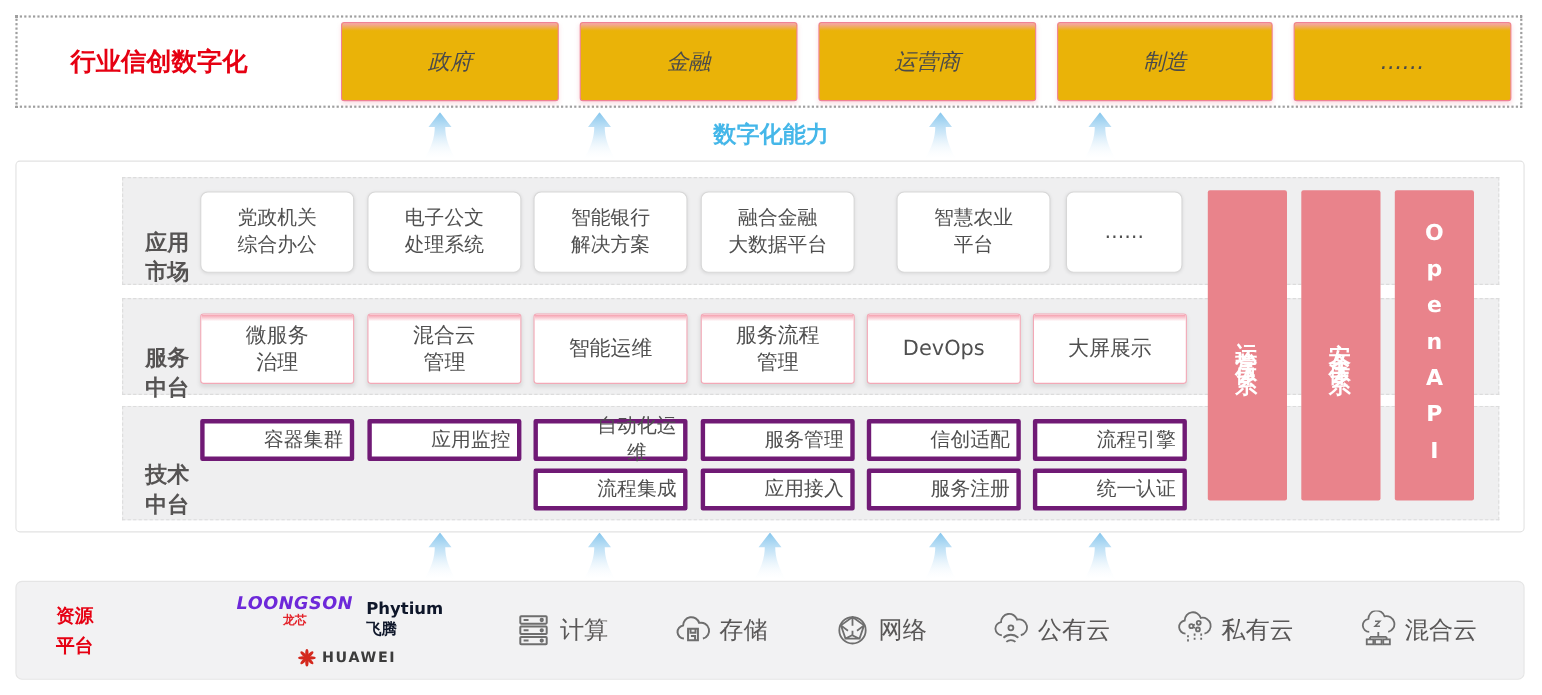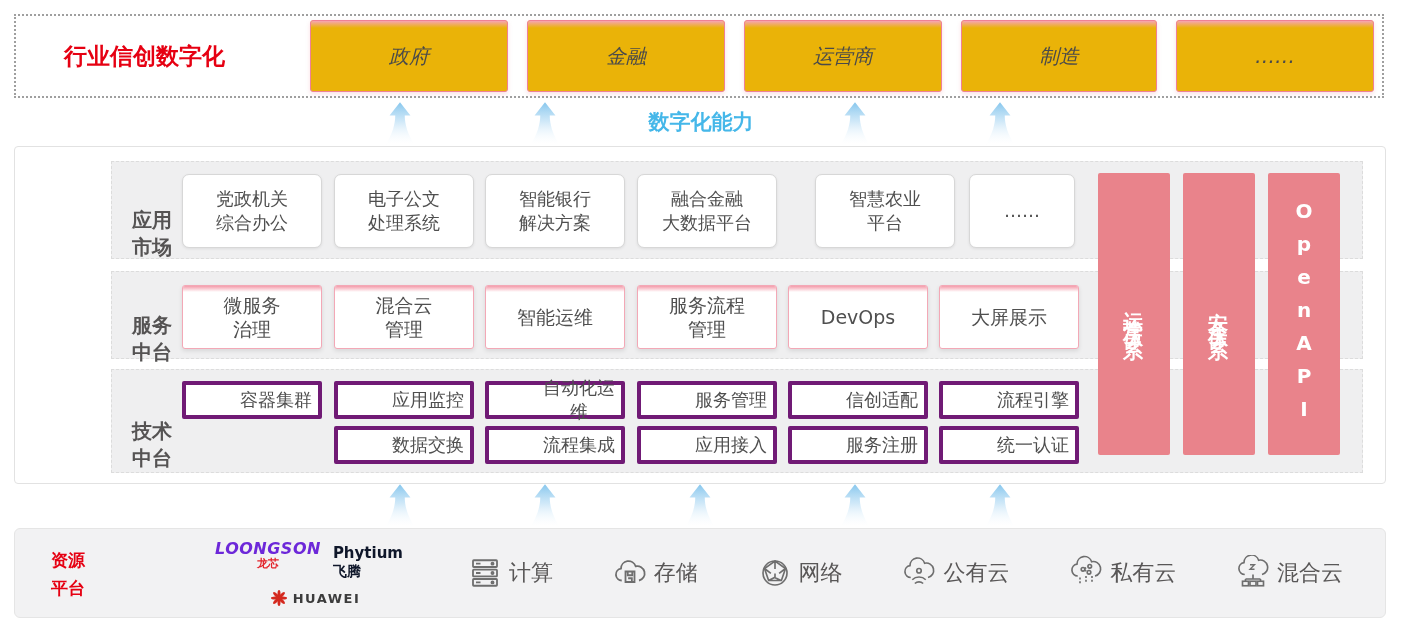--- a/index.html
+++ b/index.html
@@ -149,21 +149,20 @@
 
     <div class="band band-3">
       <div class="band-label">技术
 中台</div>
       <div class="cell cell-tech" style="left:70px;top:11px;width:140px">容器集群</div>
       <div class="cell cell-tech" style="left:222px;top:11px;width:140px">应用监控</div>
       <div class="cell cell-tech" style="left:525px;top:11px;width:140px">服务管理</div>
       <div class="cell cell-tech" style="left:373px;top:11px;width:140px">自动化运维</div>
       <div class="cell cell-tech" style="left:676px;top:11px;width:140px">信创适配</div>
       <div class="cell cell-tech" style="left:827px;top:11px;width:140px">流程引擎</div>
-      <div class="cell cell-tech" style="left:222px;top:56px;width:140px">数据交换</div>
       <div class="cell cell-tech" style="left:373px;top:56px;width:140px">流程集成</div>
       <div class="cell cell-tech" style="left:525px;top:56px;width:140px">应用接入</div>
       <div class="cell cell-tech" style="left:676px;top:56px;width:140px">服务注册</div>
       <div class="cell cell-tech" style="left:827px;top:56px;width:140px">统一认证</div>
     </div>
 
     <div class="pillar" style="left:1083px">
         <span>运营体系</span>
       </div>
     <div class="pillar" style="left:1168px">

